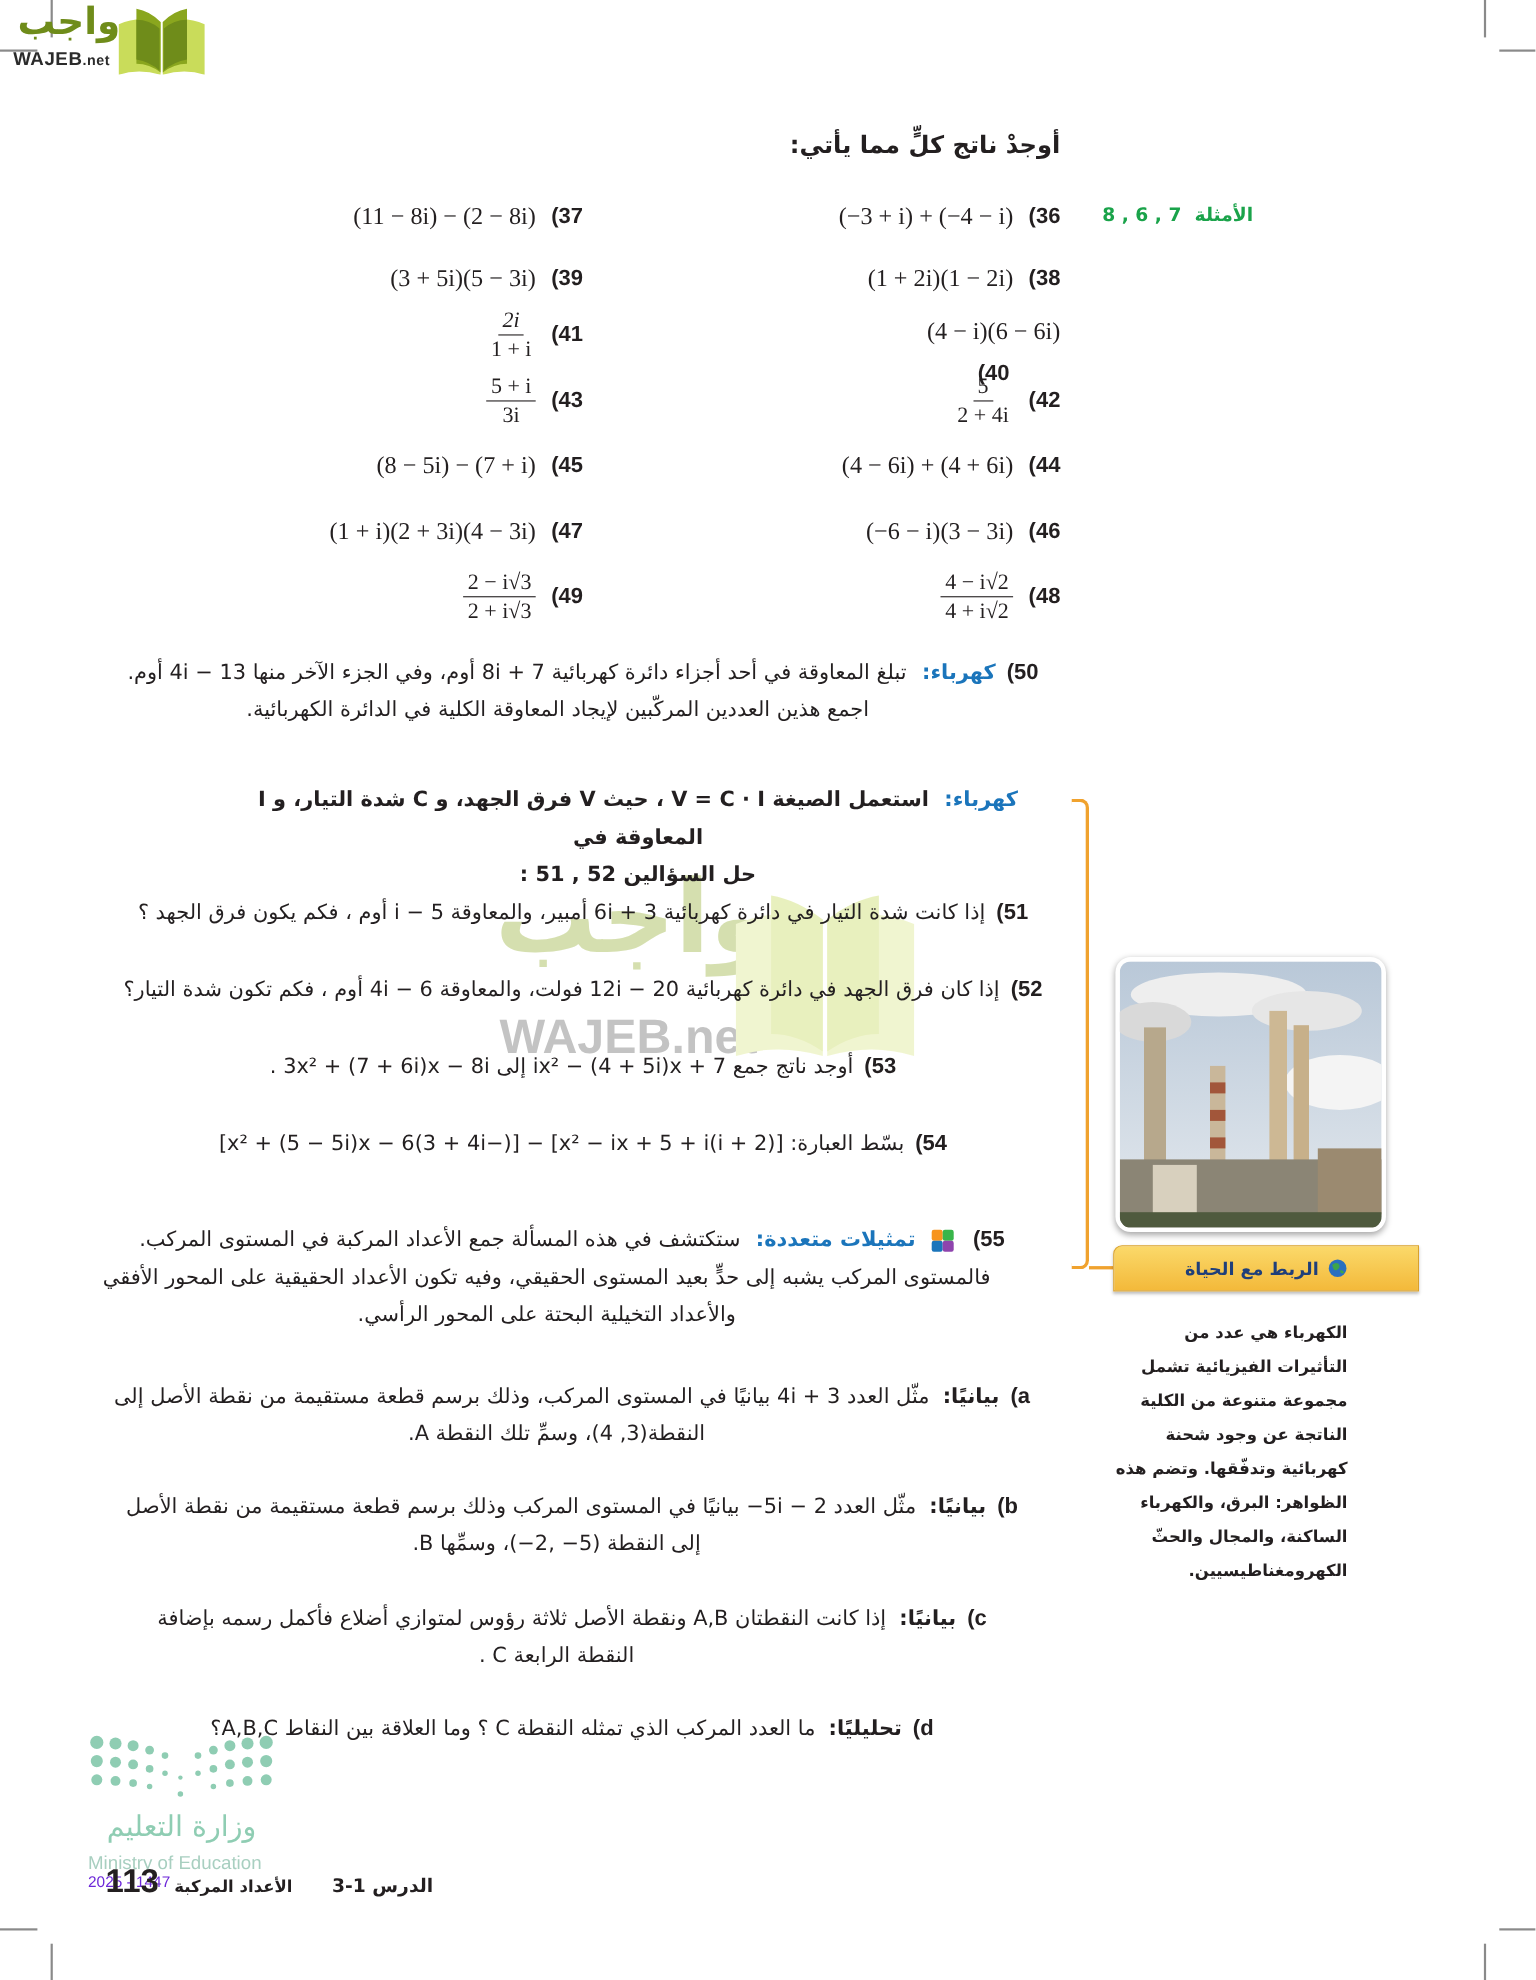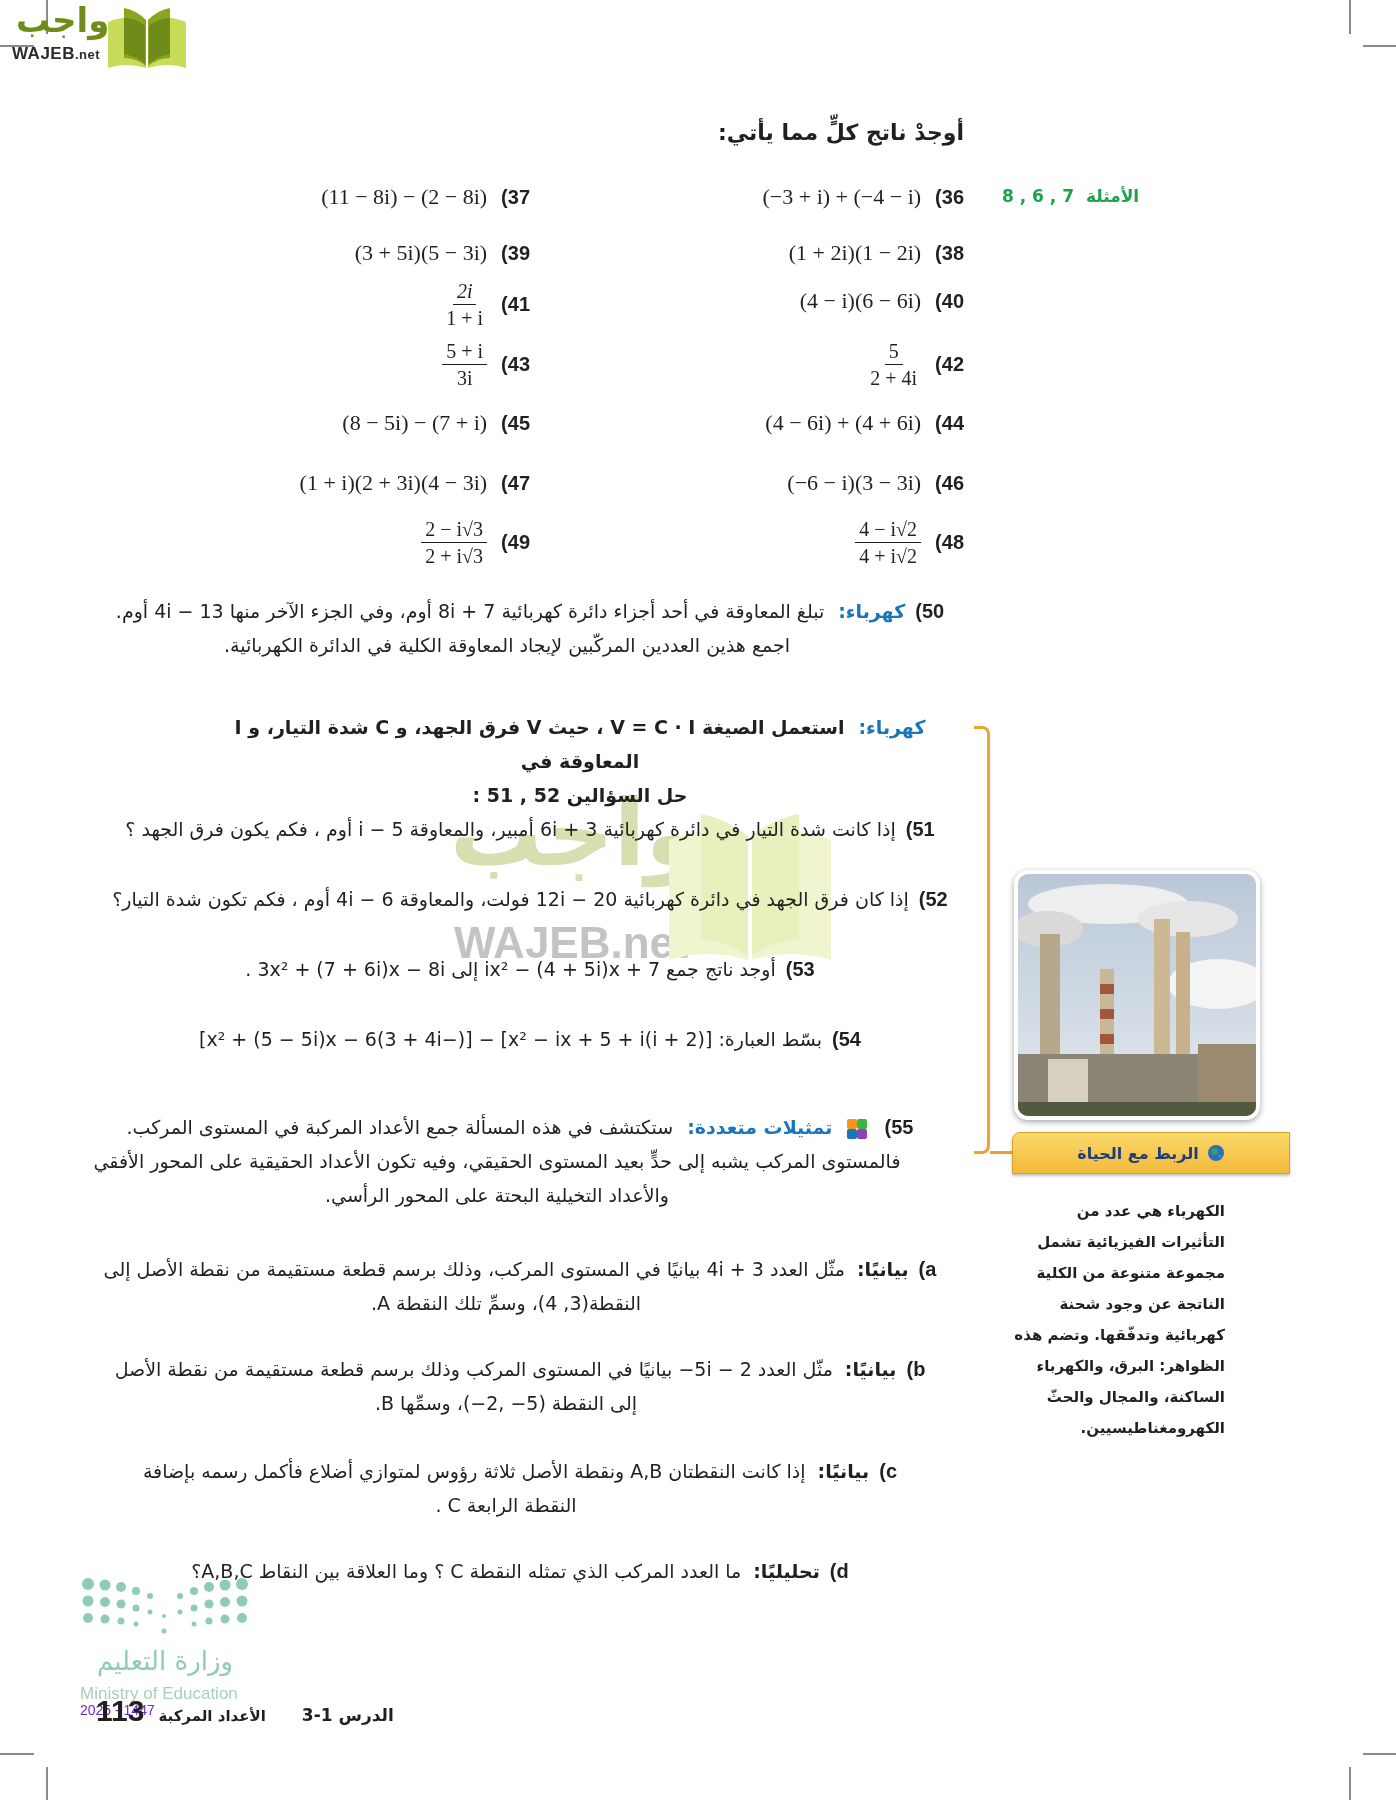--- a/index.html
+++ b/index.html
@@ -79,21 +79,21 @@
 
 <div class="ex" style="right:432px;top:240px;">
   <span class="math">(1 + 2i)(1 − 2i)</span>
   <span class="num">(38</span>
 </div>
 <div class="ex" style="right:866px;top:240px;">
   <span class="math">(3 + 5i)(5 − 3i)</span>
   <span class="num">(39</span>
 </div>
 
-<div class="ex" style="right:432px;top:288px;">
+<div class="ex" style="right:432px;top:288px;flex-direction:column;">
   <span class="math">(4 − i)(6 − 6i)</span>
   <span class="num">(40</span>
 </div>
 <div class="ex" style="right:866px;top:280px;">
   <span class="frac math">
     <span class="n" style="font-style:italic;">2i</span>
     <span class="d">1 + i</span>
   </span>
   <span class="num">(41</span>
 </div>

